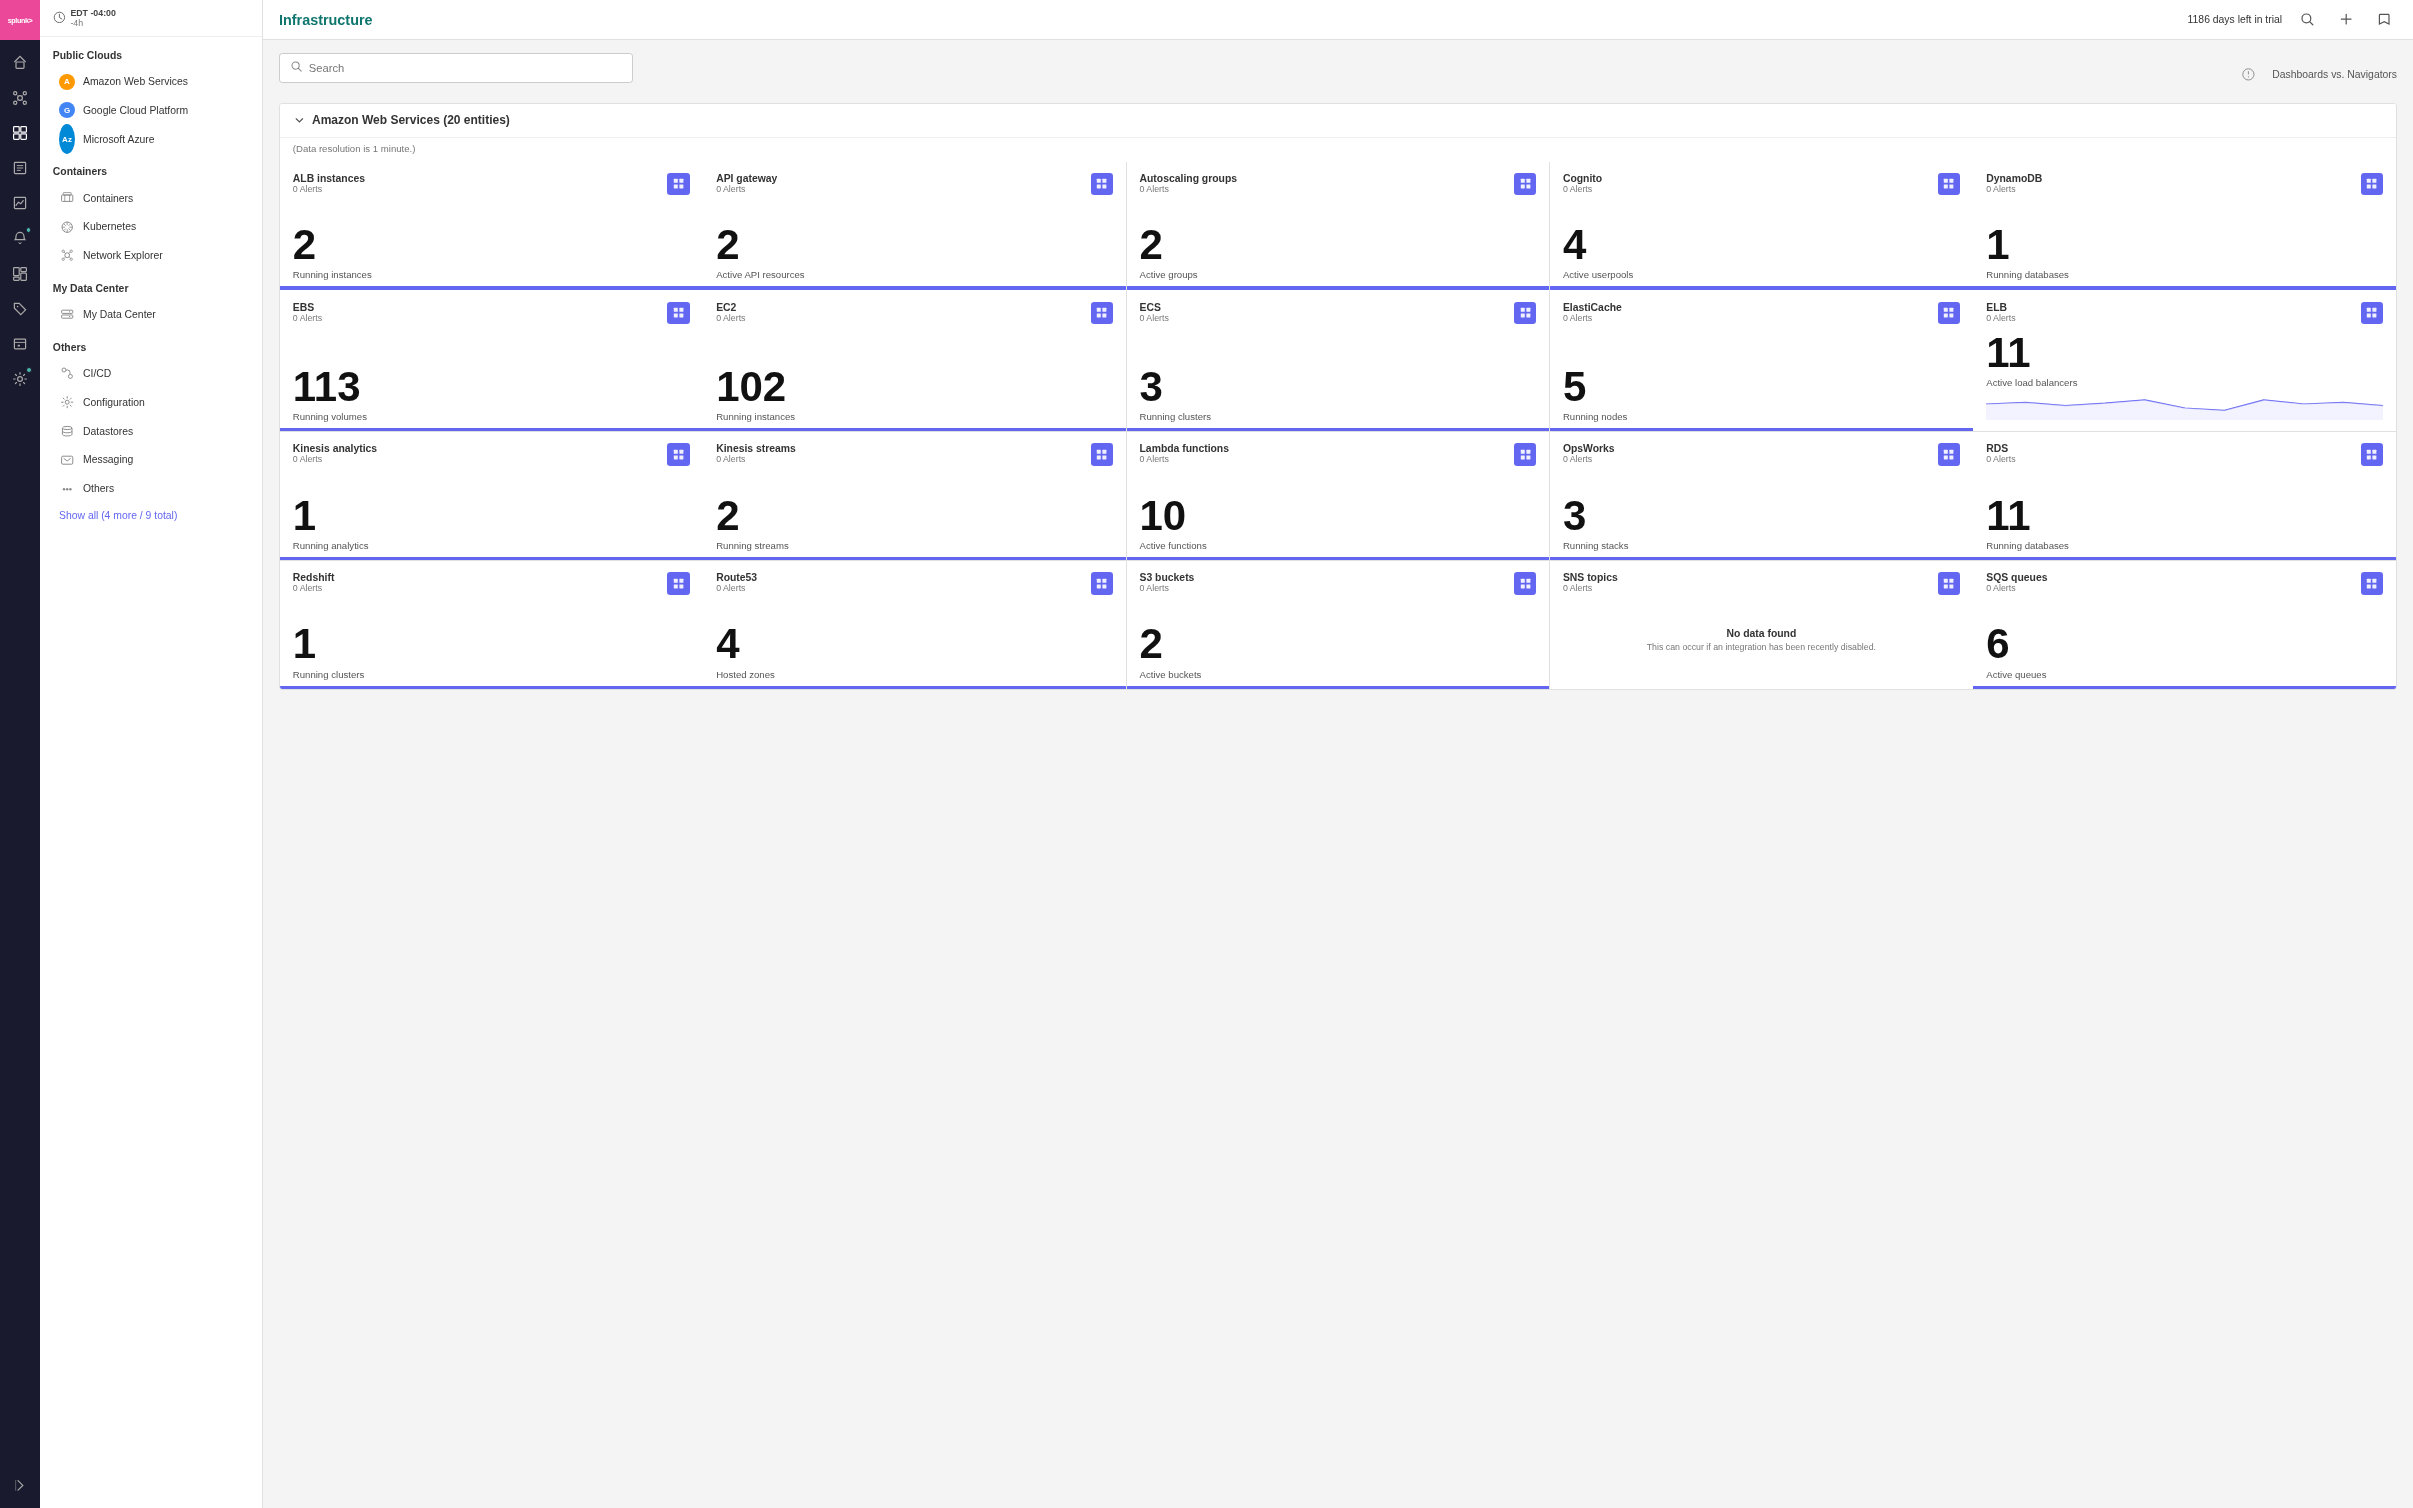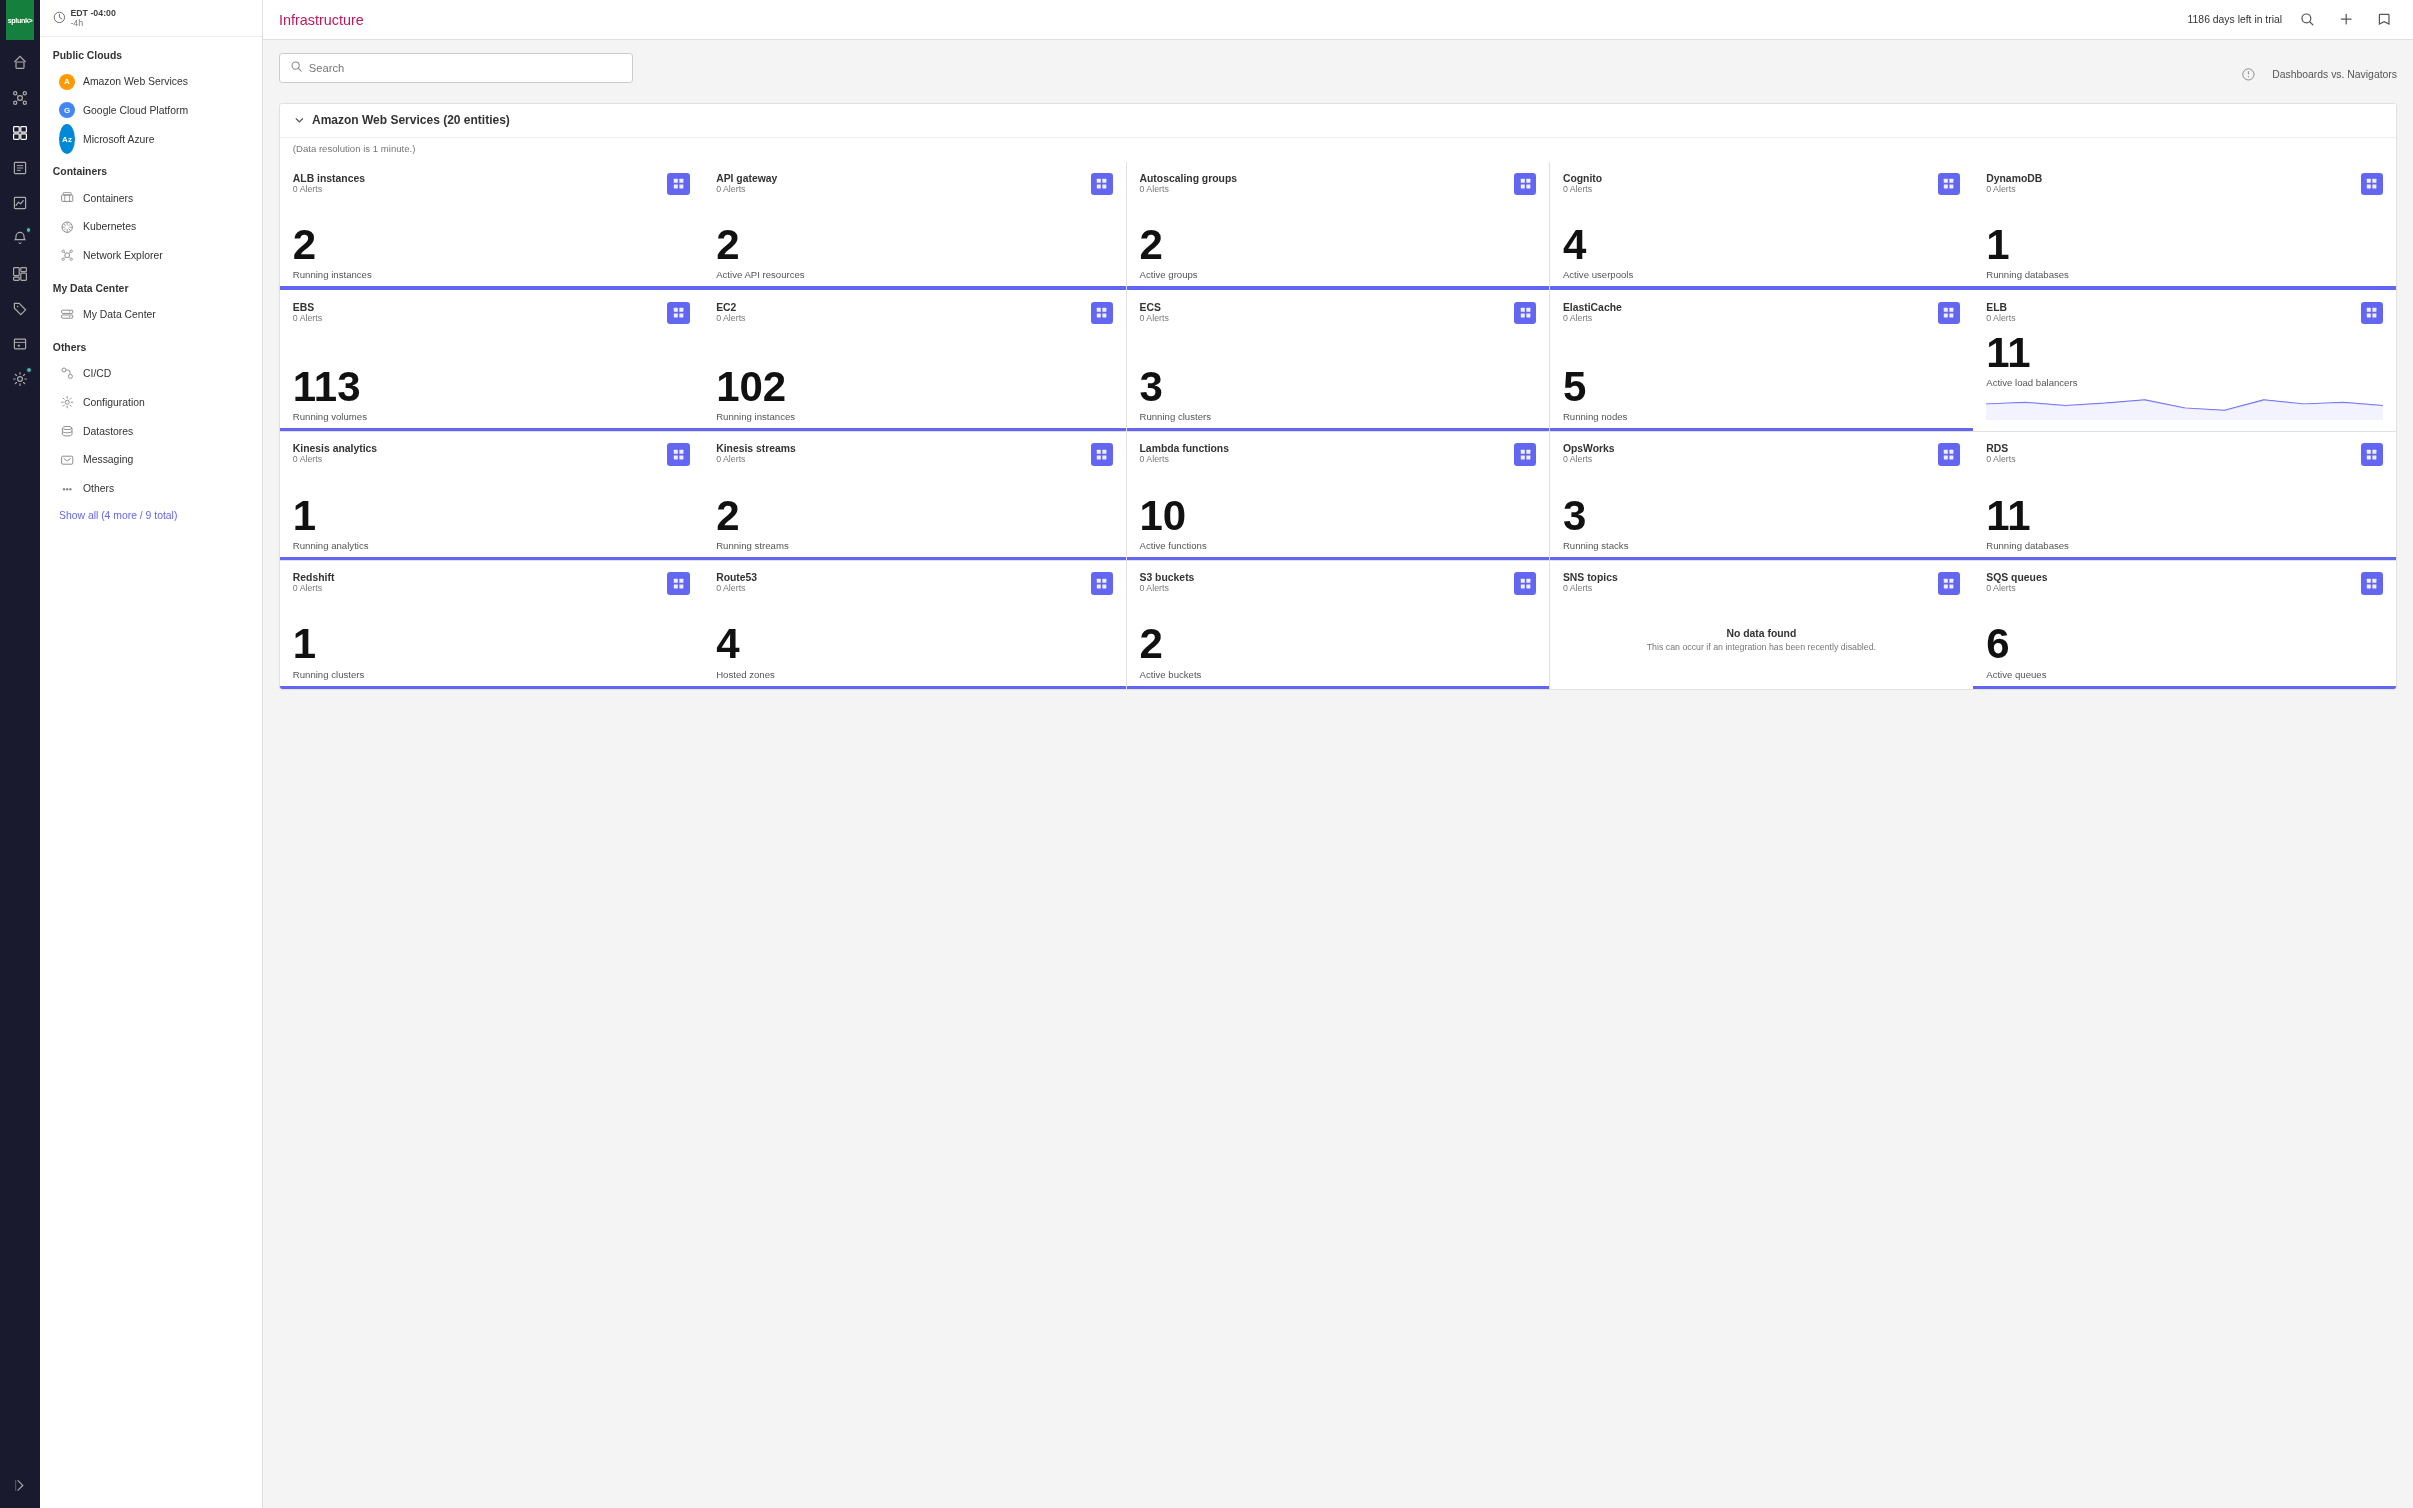--- a/index.html
+++ b/index.html
@@ -10,23 +10,23 @@
       width: 40px;
       background: #1a1a2e;
       display: flex;
       flex-direction: column;
       align-items: center;
       padding: 0;
       flex-shrink: 0;
       z-index: 10;
     }
     .splunk-logo {
-      width: 28px;
+      width: 40px;
       height: 40px;
-      background: #15803d;
+      background: #ec4899;
       display: flex;
       align-items: center;
       justify-content: center;
       color: white;
       font-weight: bold;
       font-size: 8.8px;
       flex-shrink: 0;
     }
     .nav-icons {
       display: flex;
@@ -123,22 +123,22 @@
       border-bottom: 0.8px solid #e0e0e0;
       display: flex;
       align-items: center;
       justify-content: space-between;
       padding: 0 16px;
       height: 40px;
       flex-shrink: 0;
     }
     .page-title-text {
       font-size: 14.4px;
-      font-weight: 400;
-      color: #be185d;
+      font-weight: 700;
+      color: #0f766e;
     }
     .header-right {
       display: flex;
       align-items: center;
       gap: 12.8px;
     }
     .trial-badge {
       font-size: 10.4px;
       color: #333;
       font-weight: 500;

